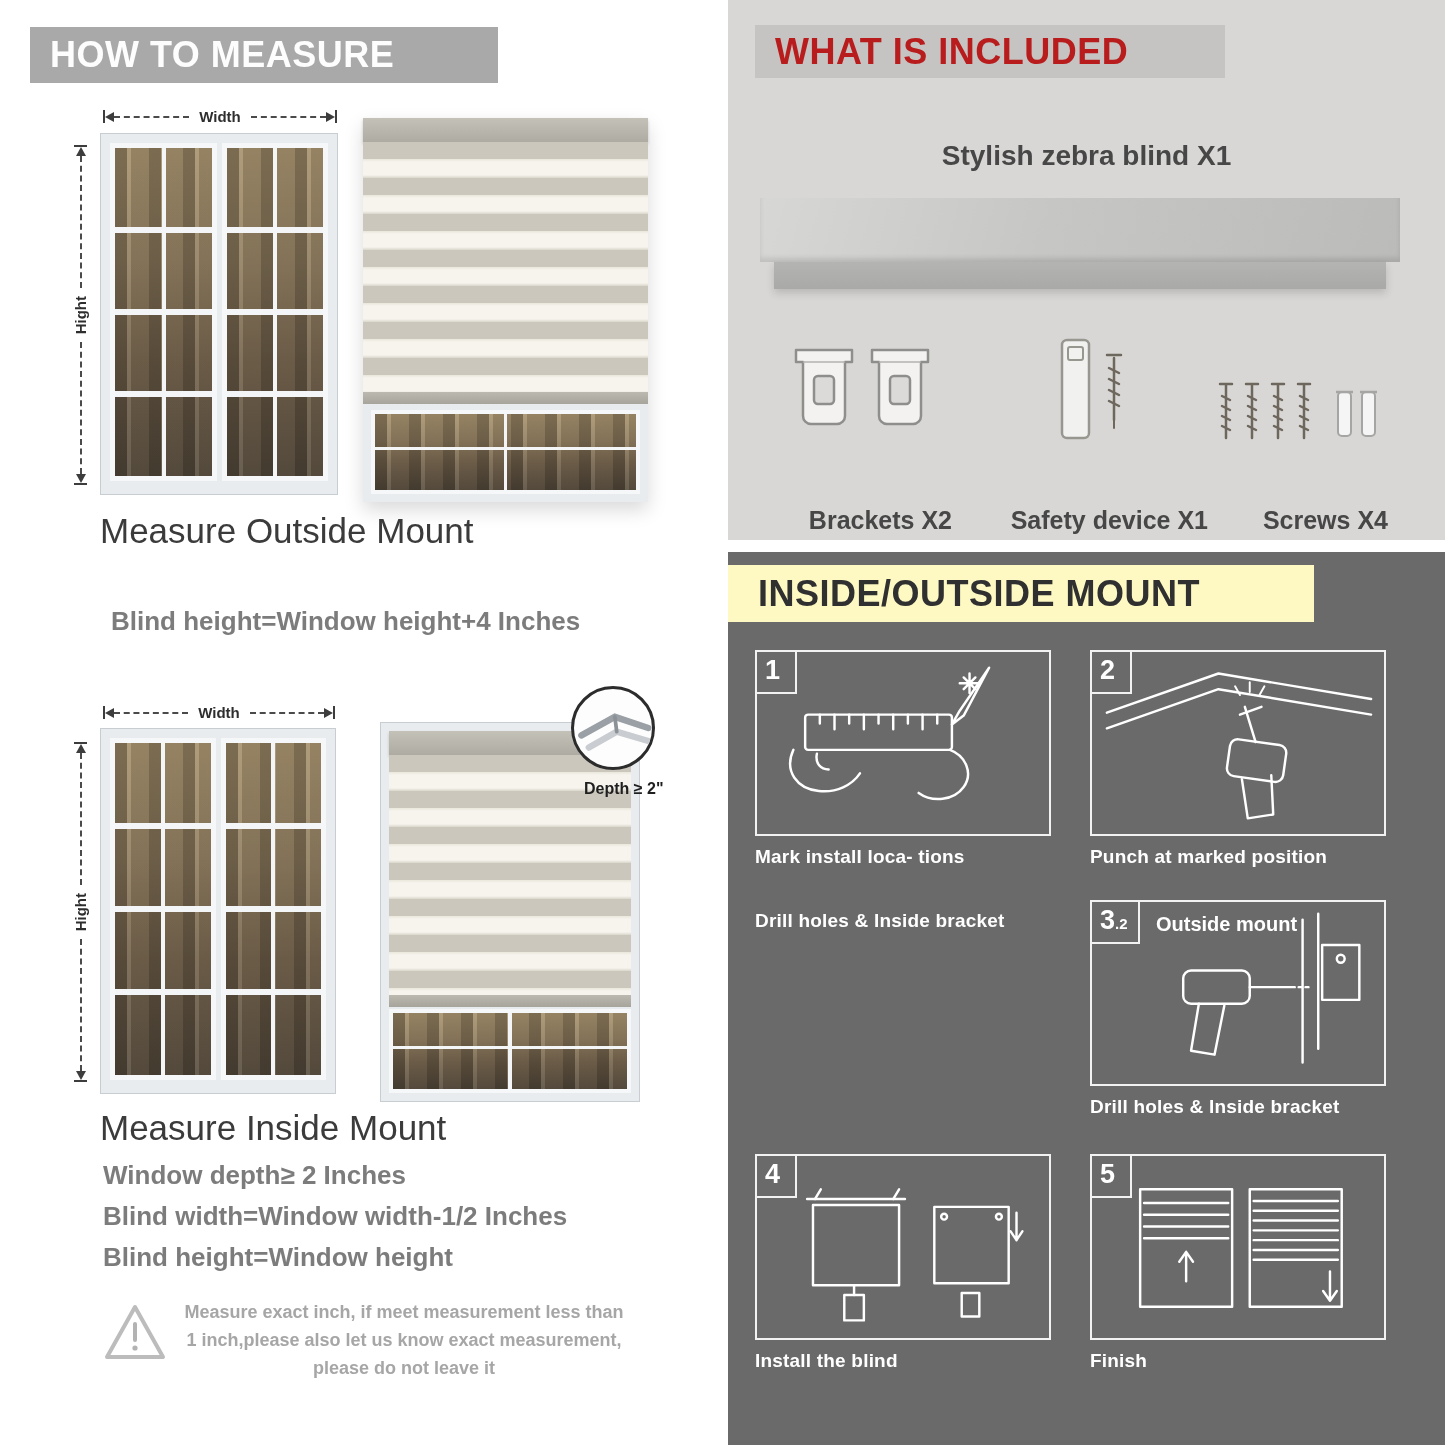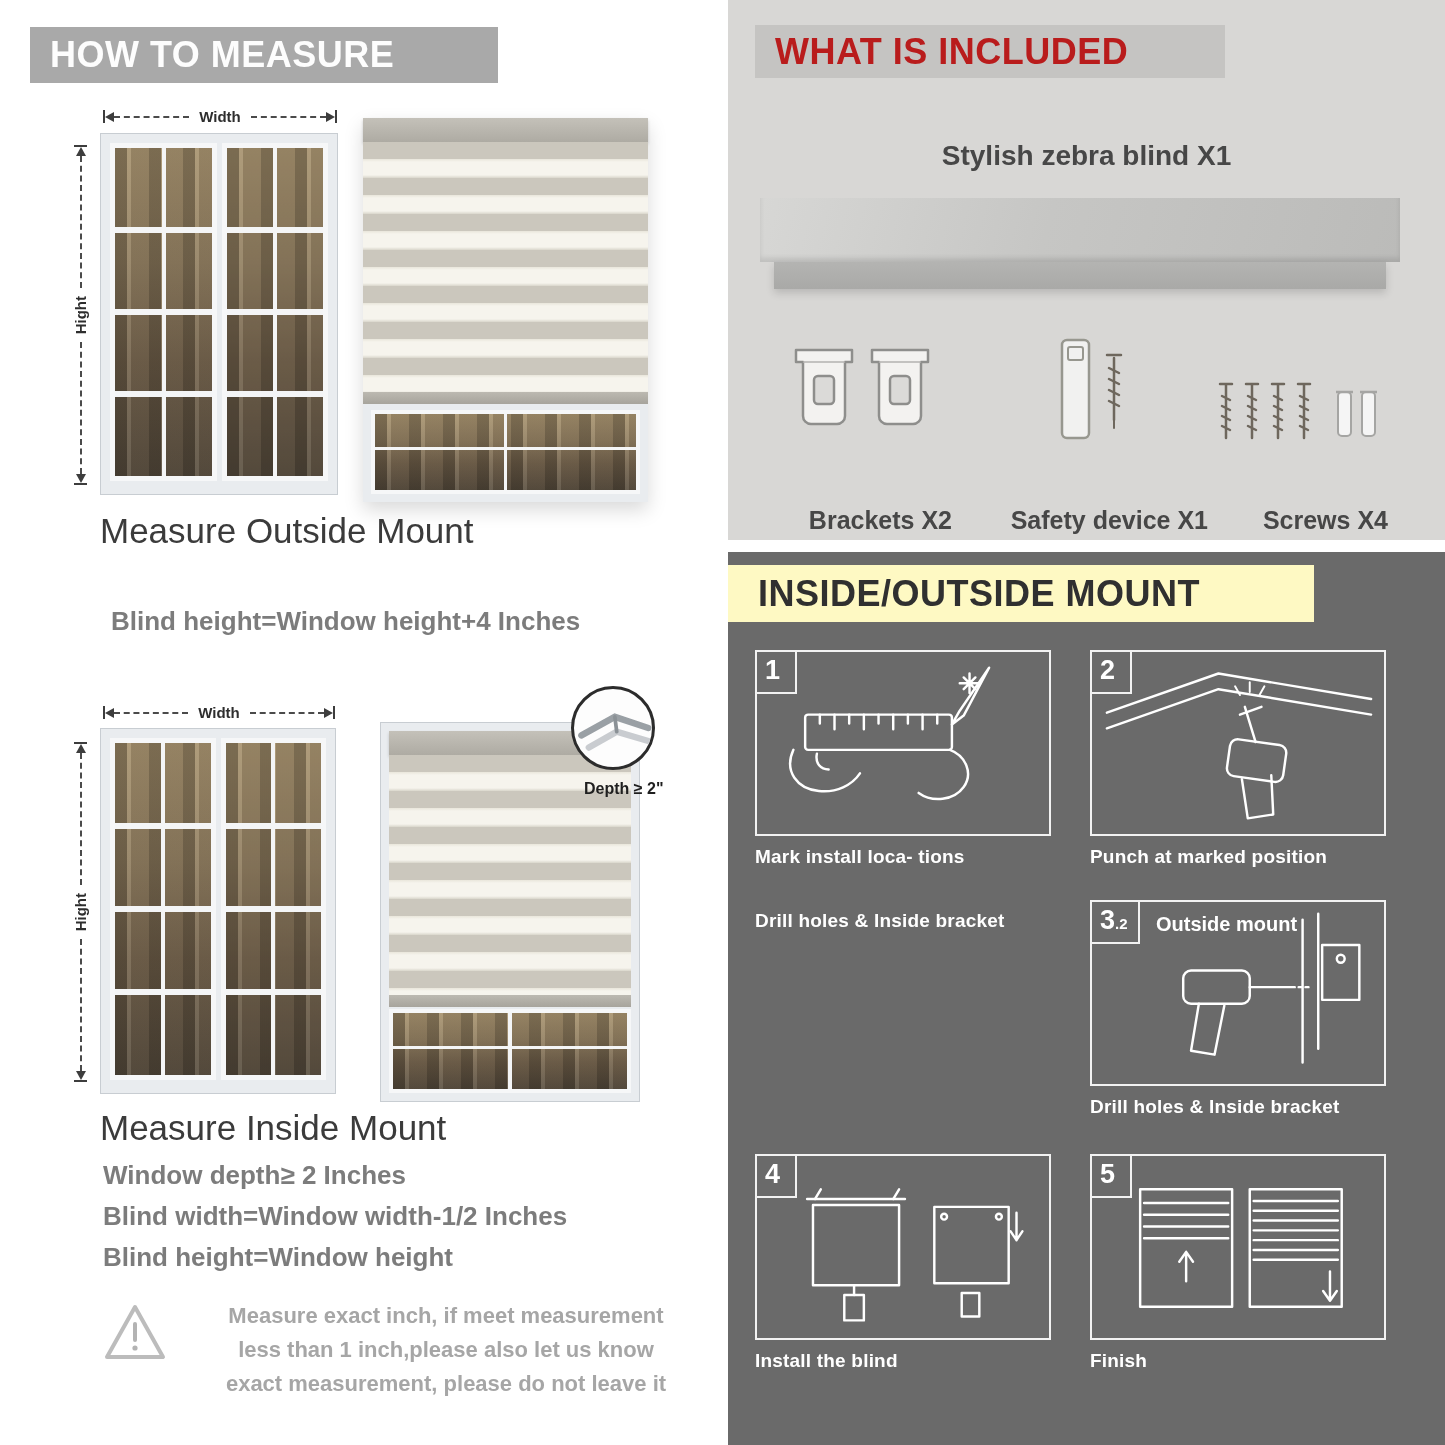--- a/index.html
+++ b/index.html
@@ -77,21 +77,21 @@
   .mline { position:absolute; font-size:26px; font-weight:bold; color:#7c7c7c; }
   .t-outside { left:100px; top:511px; }
   .l-out1 { left:103px; top:566px; }
   .l-out2 { left:103px; top:606px;margin-left:8px; }
   .t-inside { left:100px; top:1108px; }
   .l-in1 { left:103px; top:1160px; }
   .l-in2 { left:103px; top:1201px; }
   .l-in3 { left:103px; top:1242px; }
 
   .warn-icon { left:100px; top:1300px; width:70px; height:66px; }
-  .warn-text { left:178px; top:1299px; width:452px; font-size:22px; font-weight:bold; color:#a6a6a6; line-height:1.55; text-align:center;margin-left:42px; }
+  .warn-text { left:178px; top:1299px; width:452px; font-size:18px; font-weight:bold; color:#a6a6a6; line-height:1.55; text-align:center; }
 
   
   .included-panel { left:728px; top:0; width:717px; height:540px; background:#d8d7d5; }
   .included-banner { left:755px; top:25px; width:470px; height:53px; background:#c5c4c2; color:#b91c1c;
     font-size:36px; font-weight:bold; line-height:53px; padding-left:20px; letter-spacing:.5px; }
   .blind-x1 { left:728px; top:140px; width:717px; text-align:center; font-size:28px; font-weight:bold; color:#474747; }
   .rail-top { left:760px; top:198px; width:640px; height:64px;
       background:linear-gradient(105deg,#d7d7d5 0%,#c6c6c4 45%,#bbbbb9 100%);
       box-shadow:inset 0 -4px 5px rgba(0,0,0,.10); }
   .rail-bot { left:774px; top:262px; width:612px; height:27px;

